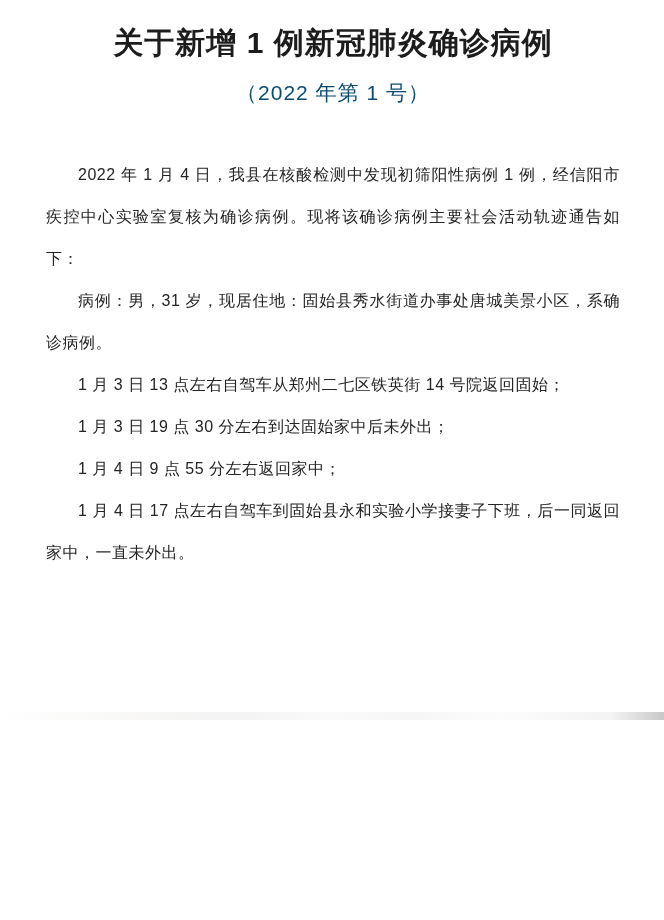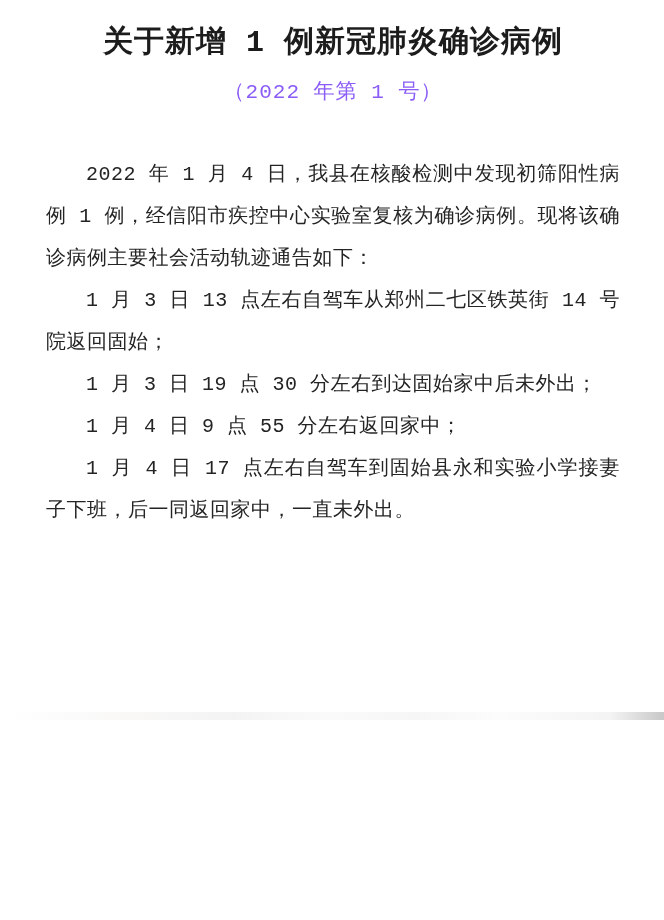--- a/index.html
+++ b/index.html
@@ -7,49 +7,49 @@
     padding: 0;
     background: #ffffff;
   }
   .page {
     position: relative;
     width: 664px;
     height: 720px;
     margin: 0 auto;
     background: #ffffff;
     overflow: hidden;
-    font-family: Liberation Mono, monospace;
+    font-family: Liberation Sans, sans-serif;
     color: #1f1f1f;
   }
   .doc {
     padding: 20px 44px 0 46px;
   }
   .title {
     text-align: center;
     font-size: 30px;
     line-height: 46px;
     font-weight: 600;
     color: #1c1c1c;
     letter-spacing: 1px;
   }
   .doc-number {
     text-align: center;
     font-size: 21px;
     line-height: 30px;
     margin-top: 12px;
-    color: #8b5cf6;
+    color: #0c4a6e;
     letter-spacing: 1px;
   }
   .body-text {
     margin-top: 46px;
   }
   .body-text p {
     margin: 0;
     text-indent: 2em;
-    font-size: 20px;
+    font-size: 16px;
     line-height: 42px;
     text-align: justify;
     text-justify: inter-ideograph;
     color: #242424;
     letter-spacing: 0.5px;
     word-break: break-all;
   }
   
   .scan-artifact {
     position: absolute;
@@ -78,20 +78,21 @@
   <div class="doc">
 
     <div class="title">
       <div>关于新增 1 例新冠肺炎确诊病例</div>
     </div>
 
     <div class="doc-number">（2022 年第 1 号）</div>
 
     <div class="body-text">
       <p>2022 年 1 月 4 日，我县在核酸检测中发现初筛阳性病例 1 例，经信阳市疾控中心实验室复核为确诊病例。现将该确诊病例主要社会活动轨迹通告如下：</p>
+      <p>病例：男，31 岁，现居住地：固始县秀水街道办事处唐城美景小区，系确诊病例。</p>
       <p>1 月 3 日 13 点左右自驾车从郑州二七区铁英街 14 号院返回固始；</p>
       <p>1 月 3 日 19 点 30 分左右到达固始家中后未外出；</p>
       <p>1 月 4 日 9 点 55 分左右返回家中；</p>
       <p>1 月 4 日 17 点左右自驾车到固始县永和实验小学接妻子下班，后一同返回家中，一直未外出。</p>
     </div>
   </div>
 
   <div class="scan-artifact"></div>
 </div>
 

